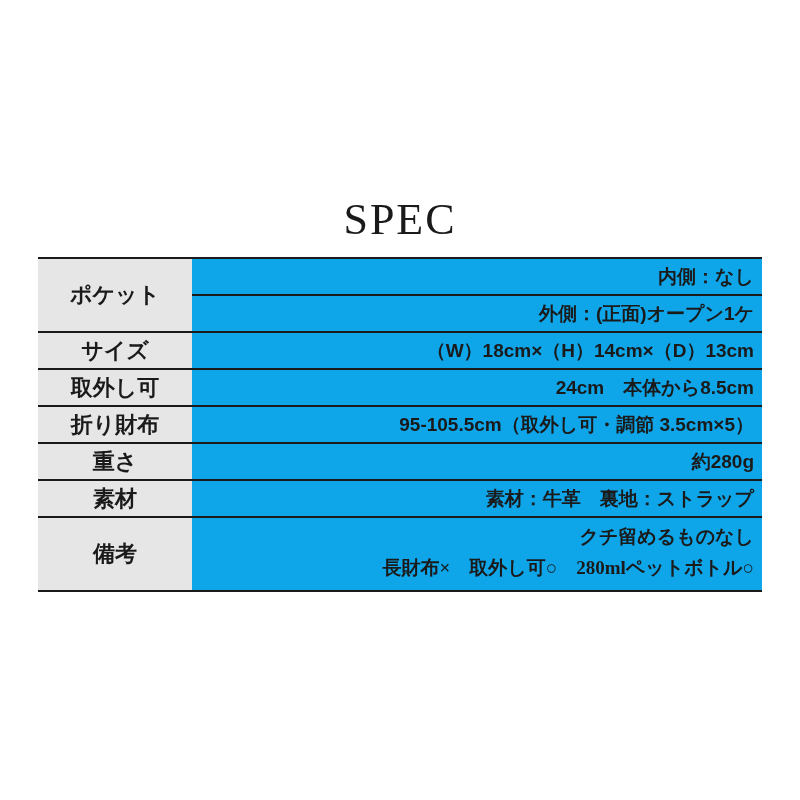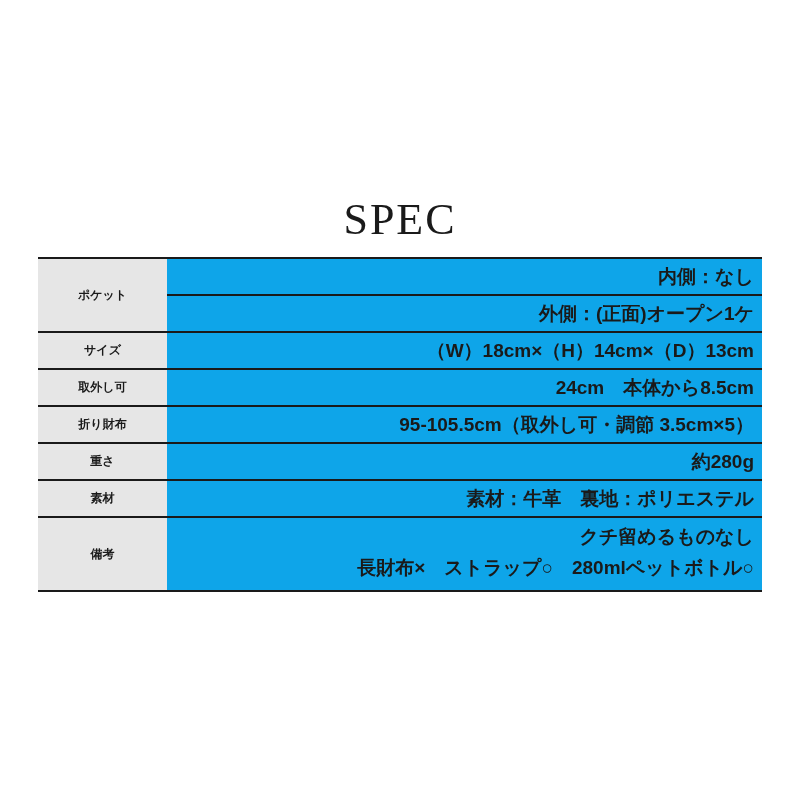--- a/index.html
+++ b/index.html
@@ -29,26 +29,26 @@
     top: 257px;
     left: 38px;
     width: 724px;
     border-collapse: collapse;
     table-layout: fixed;
     font-size: 19px;
     font-weight: 700;
     color: #1a1a1a;
   }
   table.spec-table th {
-    width: 129px;
+    width: 154px;
     background: #e6e6e6;
     text-align: center;
     vertical-align: middle;
     font-weight: 700;
-    font-size: 12px;
+    font-size: 22px;
     border-top: 2px solid #1a1a1a;
     border-bottom: 2px solid #1a1a1a;
     padding: 0;
   }
   table.spec-table td {
     background: #0ea5e9;
     text-align: right;
     vertical-align: middle;
     padding: 0 8px 0 18px;
     height: 37px;
@@ -61,20 +61,21 @@
     height: 35px;
     border-bottom: 1px solid #1a1a1a;
   }
   td.pocket-sub-bottom {
     height: 35px;
     border-top: none;
   }
   tr.row-notes td {
     height: 74px;
     padding-bottom: 5px;
+    font-family: Liberation Serif, serif;
   }
   tr.row-notes td .note-line {
     line-height: 31px;
     white-space: nowrap;
   }
 </style>
 </head>
 <body>
 
 <div class="page">
@@ -106,26 +107,26 @@
         <td>95-105.5cm（取外し可・調節 3.5cm×5）</td>
       </tr>
 
       <tr>
         <th>重さ</th>
         <td>約280g</td>
       </tr>
 
       <tr>
         <th>素材</th>
-        <td>素材：牛革　裏地：ポリエステル</td>
+        <td>素材：牛革　裏地：ストラップ</td>
       </tr>
 
       <tr class="row-notes">
         <th>備考</th>
         <td>
           <div class="note-line">クチ留めるものなし</div>
-          <div class="note-line">長財布×　ストラップ○　280mlペットボトル○</div>
+          <div class="note-line">長財布×　取外し可○　280mlペットボトル○</div>
         </td>
       </tr>
     </tbody>
   </table>
 
 </div>
 
 </body></html>

